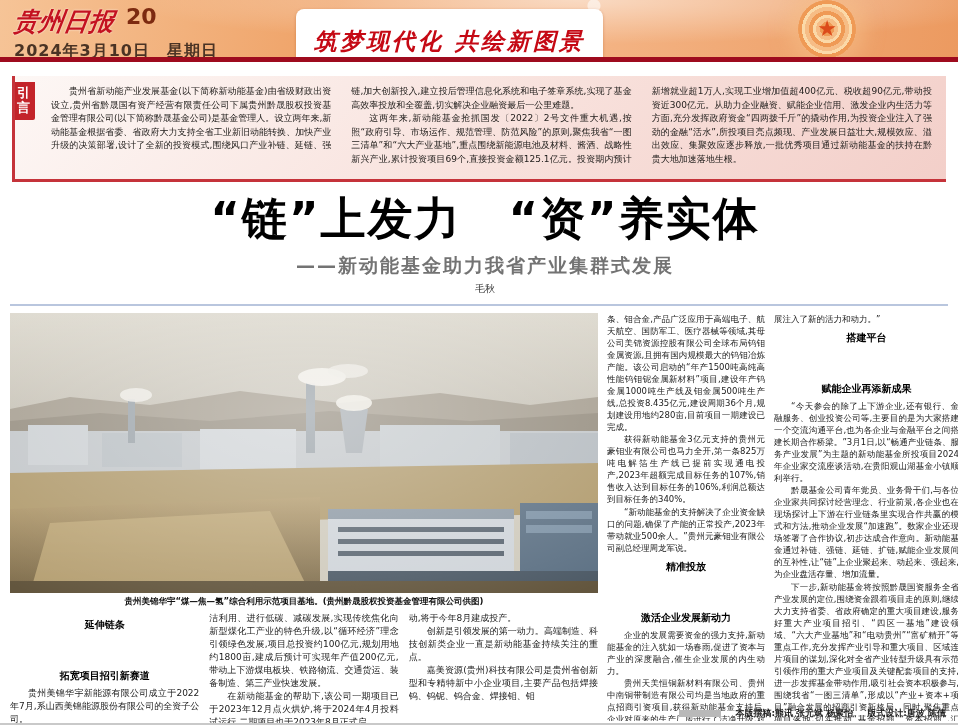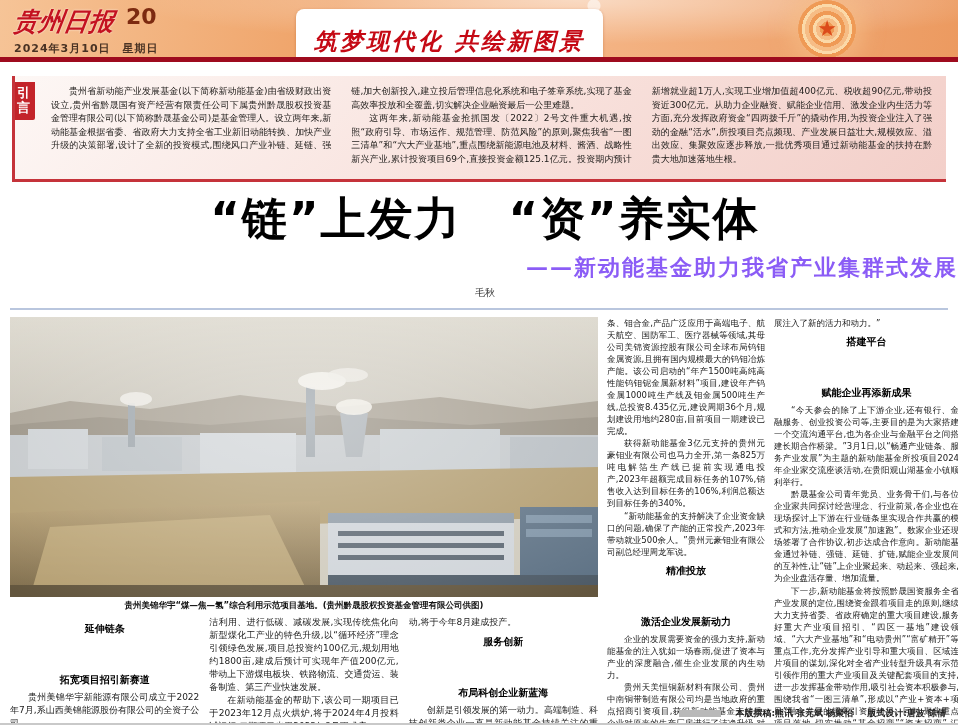--- a/index.html
+++ b/index.html
@@ -19,21 +19,21 @@
       linear-gradient(100deg,#f6c497 0%, #efa267 35%, #f4b586 60%, #ec9a60 100%);
     overflow:hidden;
   }
   .mast-left { position:absolute; left:14px; top:4px; }
   .paper-logo {
     font-family:"DejaVu Serif","Liberation Serif",serif;
     font-style:italic; font-weight:bold; font-size:25px; color:#c41220;
     text-shadow:0 0 2px rgba(255,255,255,.9); display:inline-block; transform:skewX(-8deg);
   }
   .page-number { font-size:22px; font-weight:bold; color:#7c2a10; margin-left:12px; vertical-align:6px; }
-  .mast-date { font-size:11px; font-weight:bold; color:#4a3324; margin-top:3px; letter-spacing:1px; }
+  .mast-date { font-size:16px; font-weight:bold; color:#4a3324; margin-top:3px; letter-spacing:1px; }
   .banner-box {
     position:absolute; left:296px; top:9px; background:#ffffff; border-radius:8px;
     padding:17px 18px; box-shadow:0 1px 3px rgba(150,60,10,.35);
   }
   .banner-title {
     color:#c50914; font-size:23px; font-weight:900; font-style:italic;
     letter-spacing:3px; white-space:nowrap;
   }
   .star-emblem {
     position:absolute; right:102px; top:0px; width:58px; height:58px; border-radius:50%;
@@ -53,21 +53,21 @@
   .intro-badge {
     position:absolute; left:-3px; top:6px; width:23px; background:#c3242a; color:#fff;
     font-weight:bold; font-size:13px; line-height:1.15; text-align:center; padding:4px 0;
     white-space:pre-line; border-radius:0 0 2px 0;
   }
   .intro-text { column-count:3; column-gap:20px; font-size:9px; line-height:1.5; text-align:justify; color:#23201e; }
   .intro-text p { text-indent:2em; margin:0; }
   
   .headline { text-align:center; padding:12px 0 2px 12px; }
   .article-title { font-size:45px; font-weight:900; color:#000; letter-spacing:2px; line-height:1.1; }
-  .article-subtitle { font-size:22px; font-weight:bold; color:#8b5cf6; margin-top:9px; letter-spacing:2px;text-align:right; }
+  .article-subtitle { font-size:19px; font-weight:bold; color:#737373; margin-top:9px; letter-spacing:2px; }
   .article-byline { font-size:10px; color:#333; margin-top:3px; }
   .headline-rule { height:2px; background:#b9c6de; margin:6px 10px 0 10px; }
   
   .body-area { display:flex; gap:9px; padding:7px 10px 0 10px; }
   .left-wrap { width:588px; flex:none; }
   .photo-frame { width:588px; height:280px; overflow:hidden; background:#cfcabc; }
   .photo-caption { font-size:8.5px; font-weight:bold; text-align:center; color:#111; padding:3px 0 4px 0; }
   .bottom-cols { display:flex; gap:10px; height:126px; overflow:hidden; }
   .bcol { flex:1; overflow:hidden; font-size:9px; line-height:1.45; text-align:justify; }
   .right-col { overflow:hidden; font-size:8.5px; line-height:1.42; text-align:justify; height:408px; }
@@ -184,24 +184,20 @@
           </div>
           <p>贵州美锦华宇新能源有限公司成立于2022年7月,系山西美锦能源股份有限公司的全资子公司。</p>
           <p>该公司大力推进“富矿精开”,目前正主导建设“煤—焦—氢”综合利用示范项目。该项目已建立“煤—焦—气—化—电—氢能源”完整产业链,并通过绿色精深加工和高效清</p>
         </div>
         <div class="bcol">
           <p class="cont">洁利用、进行低碳、减碳发展,实现传统焦化向新型煤化工产业的特色升级,以“循环经济”理念引领绿色发展,项目总投资约100亿元,规划用地约1800亩,建成后预计可实现年产值200亿元,带动上下游煤电板块、铁路物流、交通货运、装备制造、第三产业快速发展。</p>
           <p>在新动能基金的帮助下,该公司一期项目已于2023年12月点火烘炉,将于2024年4月投料试运行,二期项目也于2023年8月正式启</p>
         </div>
         <div class="bcol">
           <p class="cont">动,将于今年8月建成投产。</p>
-          <div class="sec-h">
-            <span>服务创新</span>
-            <span class="l2">布局科创企业新蓝海</span>
-          </div>
           <p>创新是引领发展的第一动力。高端制造、科技创新类企业一直是新动能基金持续关注的重点。</p>
           <p>嘉美资源(贵州)科技有限公司是贵州省创新型和专精特新中小企业项目,主要产品包括焊接钨、钨铌、钨合金、焊接钼、钼</p>
         </div>
       </div>
     </div>
 
     <div class="right-col col-a">
       <p class="cont">条、钼合金,产品广泛应用于高端电子、航天航空、国防军工、医疗器械等领域,其母公司美锦资源控股有限公司全球布局钨钼金属资源,且拥有国内规模最大的钨钼冶炼产能。该公司启动的“年产1500吨高纯高性能钨钼铌金属新材料”项目,建设年产钨金属1000吨生产线及钼金属500吨生产线,总投资8.435亿元,建设周期36个月,规划建设用地约280亩,目前项目一期建设已完成。</p>
       <p>获得新动能基金3亿元支持的贵州元豪钼业有限公司也马力全开,第一条825万吨电解箔生产线已提前实现通电投产,2023年超额完成目标任务的107%,销售收入达到目标任务的106%,利润总额达到目标任务的340%。</p>
       <p>“新动能基金的支持解决了企业资金缺口的问题,确保了产能的正常投产,2023年带动就业500余人。”贵州元豪钼业有限公司副总经理周龙军说。</p>

